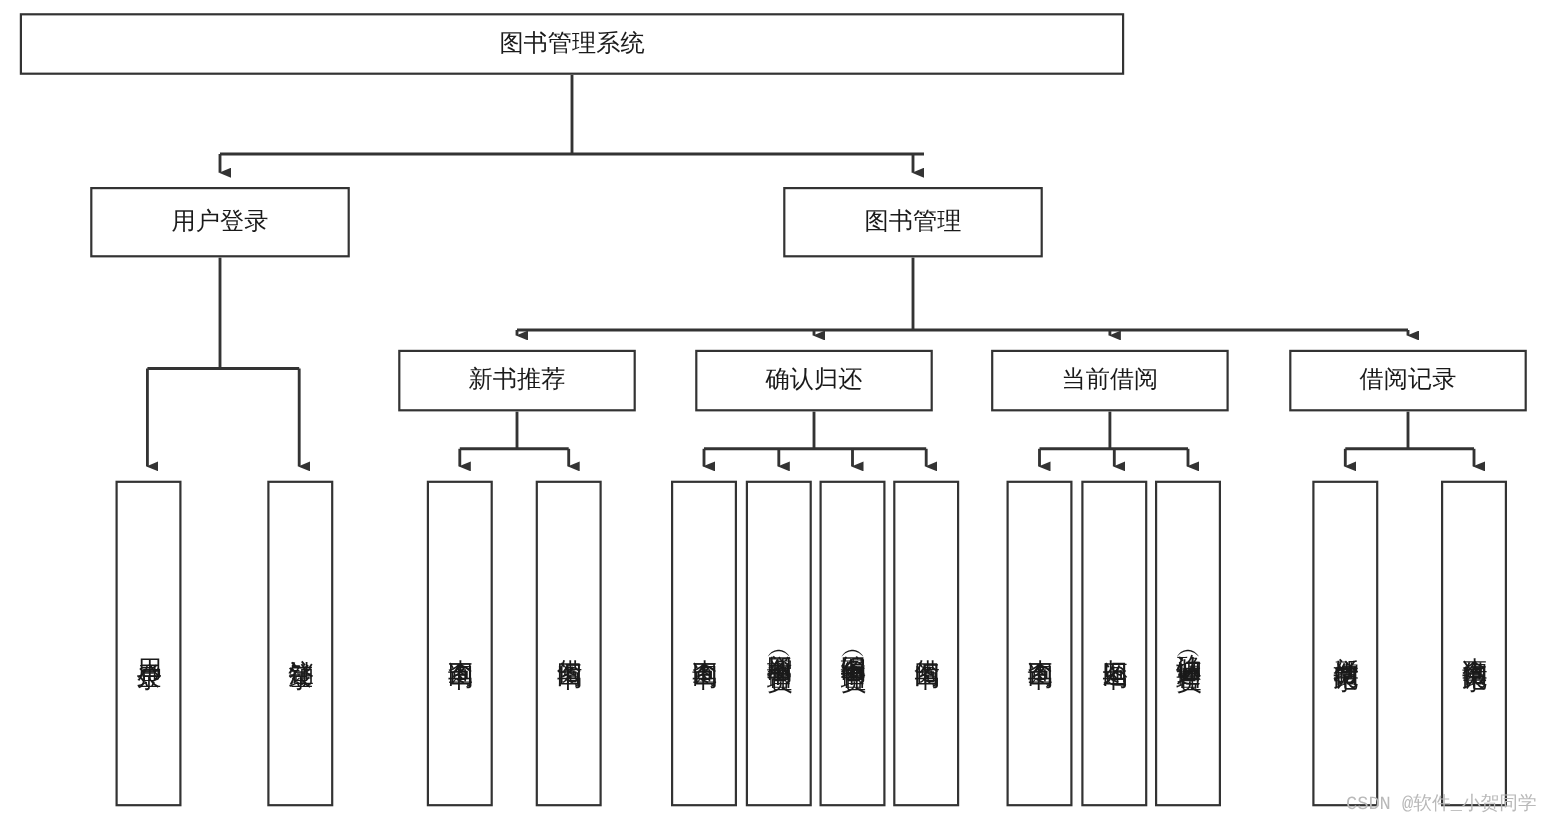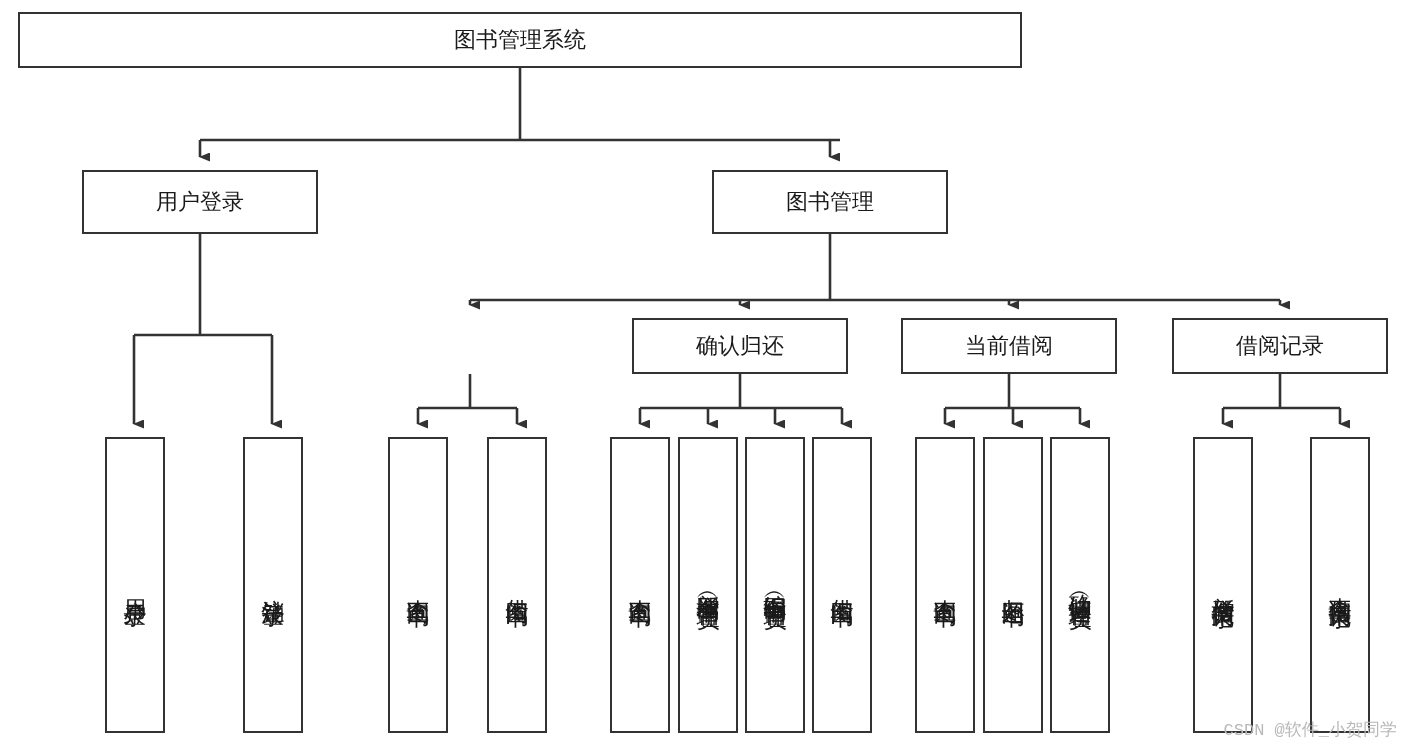--- a/index.html
+++ b/index.html
@@ -131,20 +131,23 @@
     <span>图书管理系统</span>
   </div>
 
   <div class="node-box node-h" style="left:82px; top:170px; width:236px; height:64px;">
     <span>用户登录</span>
   </div>
   <div class="node-box node-h" style="left:712px; top:170px; width:236px; height:64px;text-align:right;">
     <span>图书管理</span>
   </div>
 
+  <div class="node-box node-h" style="left:362px; top:318px; width:216px; height:56px;">
+    <span>新书推荐</span>
+  </div>
   <div class="node-box node-h" style="left:632px; top:318px; width:216px; height:56px;">
     <span>确认归还</span>
   </div>
   <div class="node-box node-h" style="left:901px; top:318px; width:216px; height:56px;">
     <span>当前借阅</span>
   </div>
   <div class="node-box node-h" style="left:1172px; top:318px; width:216px; height:56px;">
     <span>借阅记录</span>
   </div>
 

